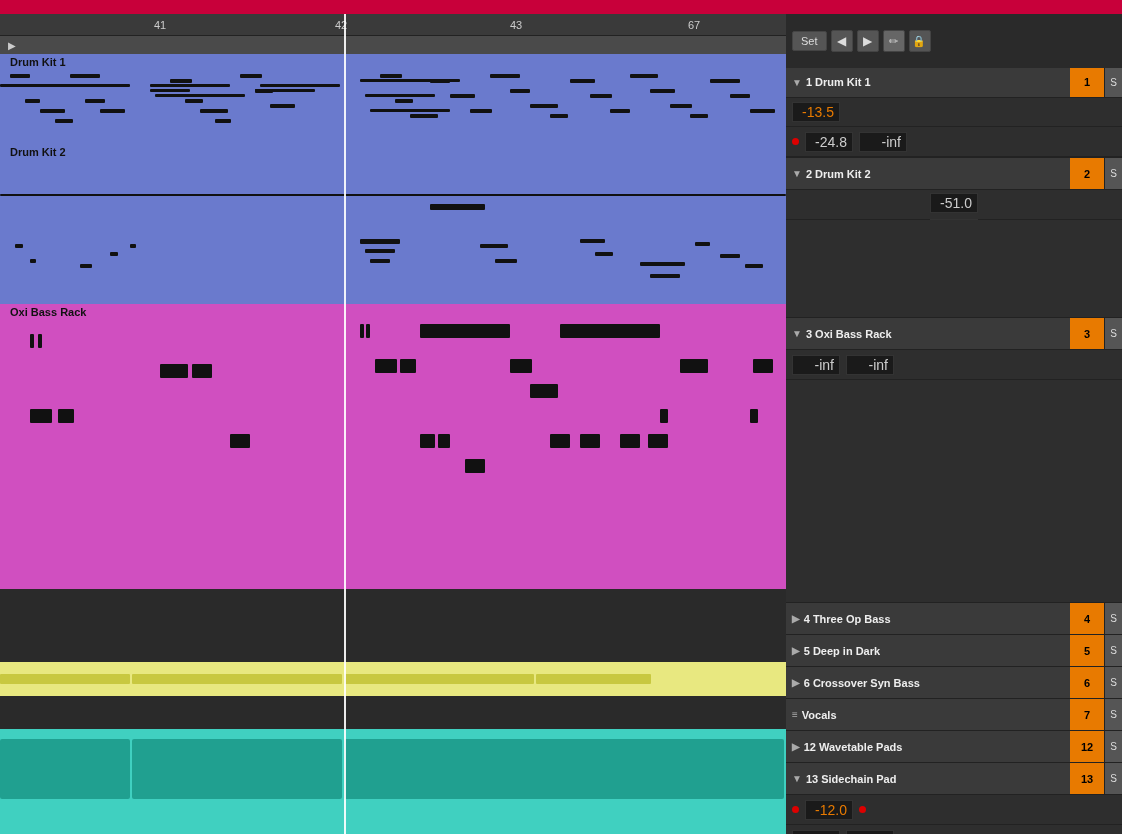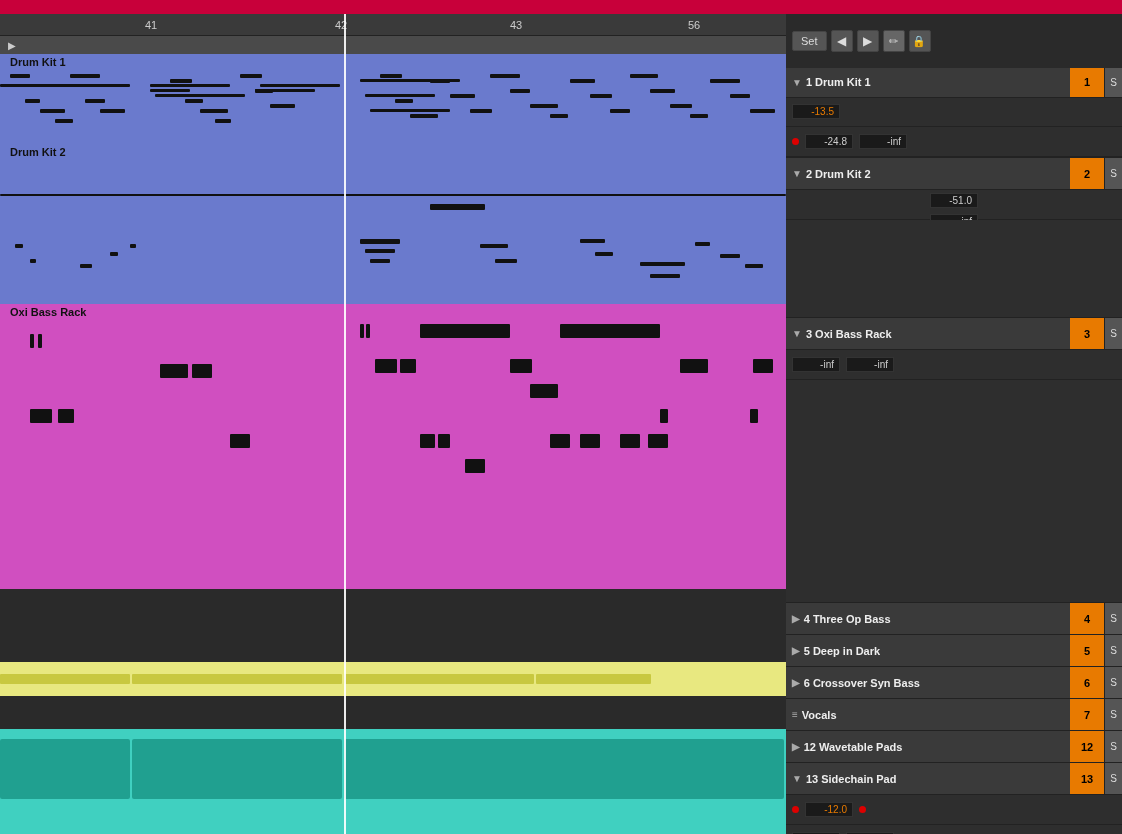--- a/index.html
+++ b/index.html
@@ -301,21 +301,21 @@
       border-bottom: 1px solid #222;
       padding: 3px 6px;
       display: flex;
       align-items: center;
       gap: 6px;
     }
 
     .vol-box {
       background: #1a1a1a;
       color: #ccc;
-      font-size: 10px;
+      font-size: 14px;
       padding: 1px 5px;
       min-width: 48px;
       text-align: right;
       border: 1px solid #333;
     }
 
     .vol-box.orange-text {
       color: #e87a00;
     }
 
@@ -396,24 +396,24 @@
       background: #30b0a0;
       border-radius: 2px;
     }
   </style>
 </head>
 <body>
 
 <div id="top-bar"></div>
 
 <div id="timeline-ruler">
-  <span class="ruler-marker" style="left:145px">41</span>
+  <span class="ruler-marker" style="left:154px">41</span>
   <span class="ruler-marker" style="left:335px">42</span>
   <span class="ruler-marker" style="left:510px">43</span>
-  <span class="ruler-marker" style="left:688px">56</span>
+  <span class="ruler-marker" style="left:688px">67</span>
 </div>
 
 <div id="loop-region">
   <span id="loop-arrow">▶</span>
 </div>
 
 <div id="playhead"></div>
 
 <div id="tracks-area">
 

